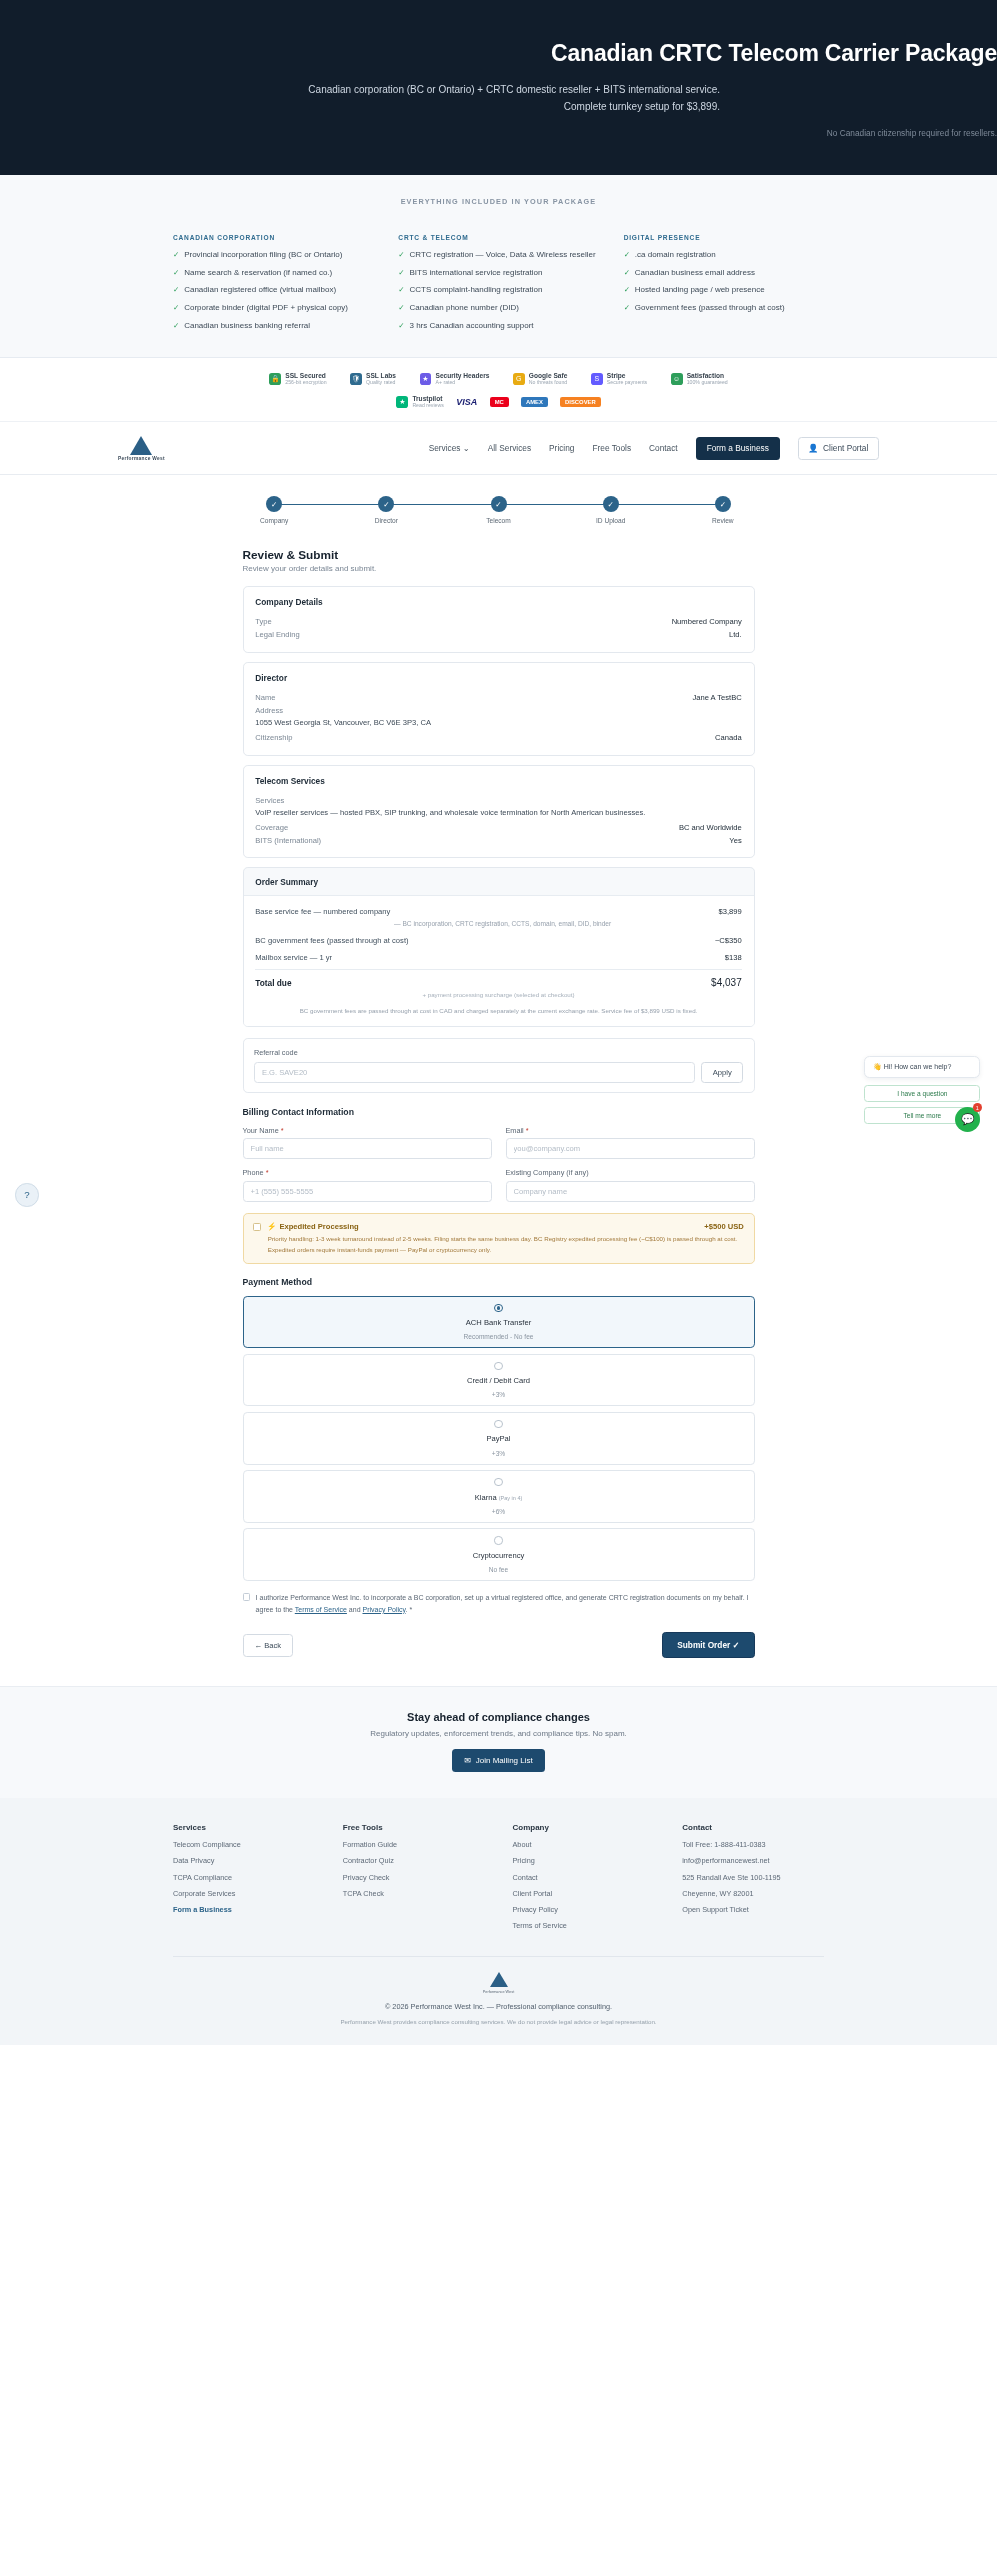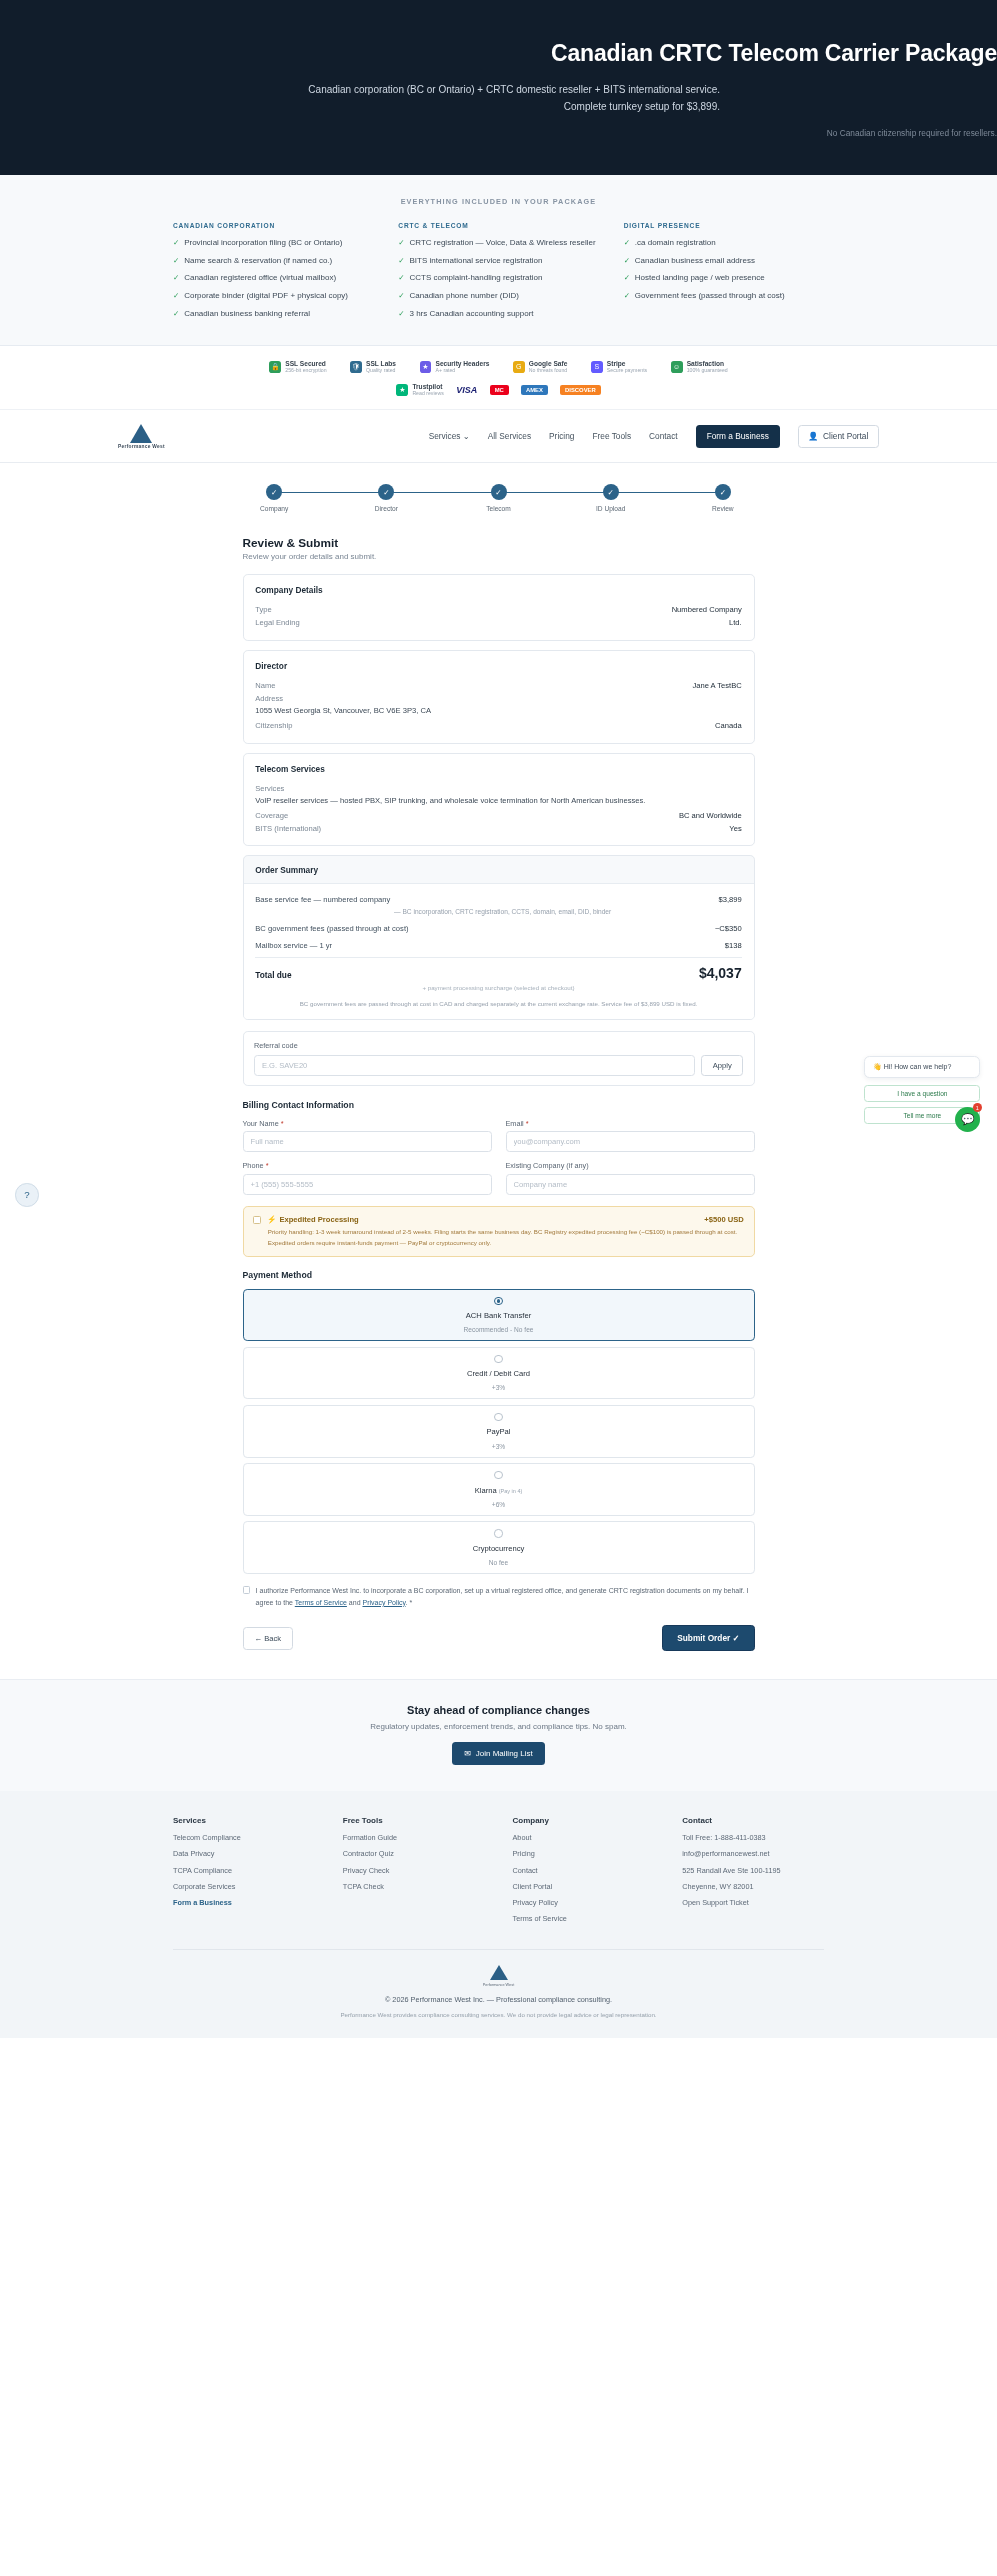--- a/index.html
+++ b/index.html
@@ -43,21 +43,21 @@
     background: #f7f9fb;
     border-bottom: 0.7px solid #e6ebf1;
     padding: 22px 0 19.4px;
   }
   .included-title {
     text-align: center;
     font-size: 7.3px;
     letter-spacing: 1.1px;
     color: #8794a3;
     font-weight: 700;
-    margin-bottom: 16px;
+    margin-bottom: 28px;
     text-transform: uppercase;
   }
   .cols {
     width: 651px;
     margin: 0 auto;
     display: flex;
     gap: 25px;
   }
   .col { flex: 1; }
   .col h4 {
@@ -197,21 +197,21 @@
 
   
   .summary { background: #f7f9fb; border: 0.7px solid #e3e8ee; border-radius: 4.8px; margin-bottom: 11px; overflow: hidden;}
   .summary-head { padding: 8.3px 11.8px; font-size: 8.3px; font-weight: 700; color: #1d2a36; border-bottom: 0.7px solid #e7ecf1;}
   .summary-body { padding: 7px 11.8px 9.7px; background:#fff;text-align:center;}
   .sline { display: flex; justify-content: space-between; font-size: 7.6px; color: #41505e; padding: 4.2px 0; }
   .sline .amt { color: #1d2a36; margin-left: 32px; }
   .ssub { font-size: 6.6px; color: #97a1ad; padding: 0 0 4.2px 8.3px; }
   .stotal { display: flex; justify-content: space-between; align-items: baseline; border-top: 0.7px solid #e7ecf1; padding-top: 7px; margin-top: 2.8px;}
   .stotal .lbl { font-size: 8.3px; font-weight: 700; color: #17222e; }
-  .stotal .val { font-size: 14px; font-weight: 700; color: #17222e; }
+  .stotal .val { font-size: 10px; font-weight: 400; color: #17222e; }
   .sfoot { font-size: 6.2px; color: #a6b0bb; margin-top: 2.8px; }
   .snote { font-size: 6.2px; color: #97a1ad; margin-top: 8.3px; line-height: 1.6;}
 
   
   .referral-card { border: 0.7px solid #e3e8ee; border-radius: 4.8px; padding: 9px 10.4px; margin-bottom: 14px;}
   .referral-card .lbl { font-size: 7.3px; color: #5a6673; margin-bottom: 4.8px;}
   .ref-row { display: flex; gap: 6.2px; }
   input.txt {
     flex: 1;
     height: 21px;

